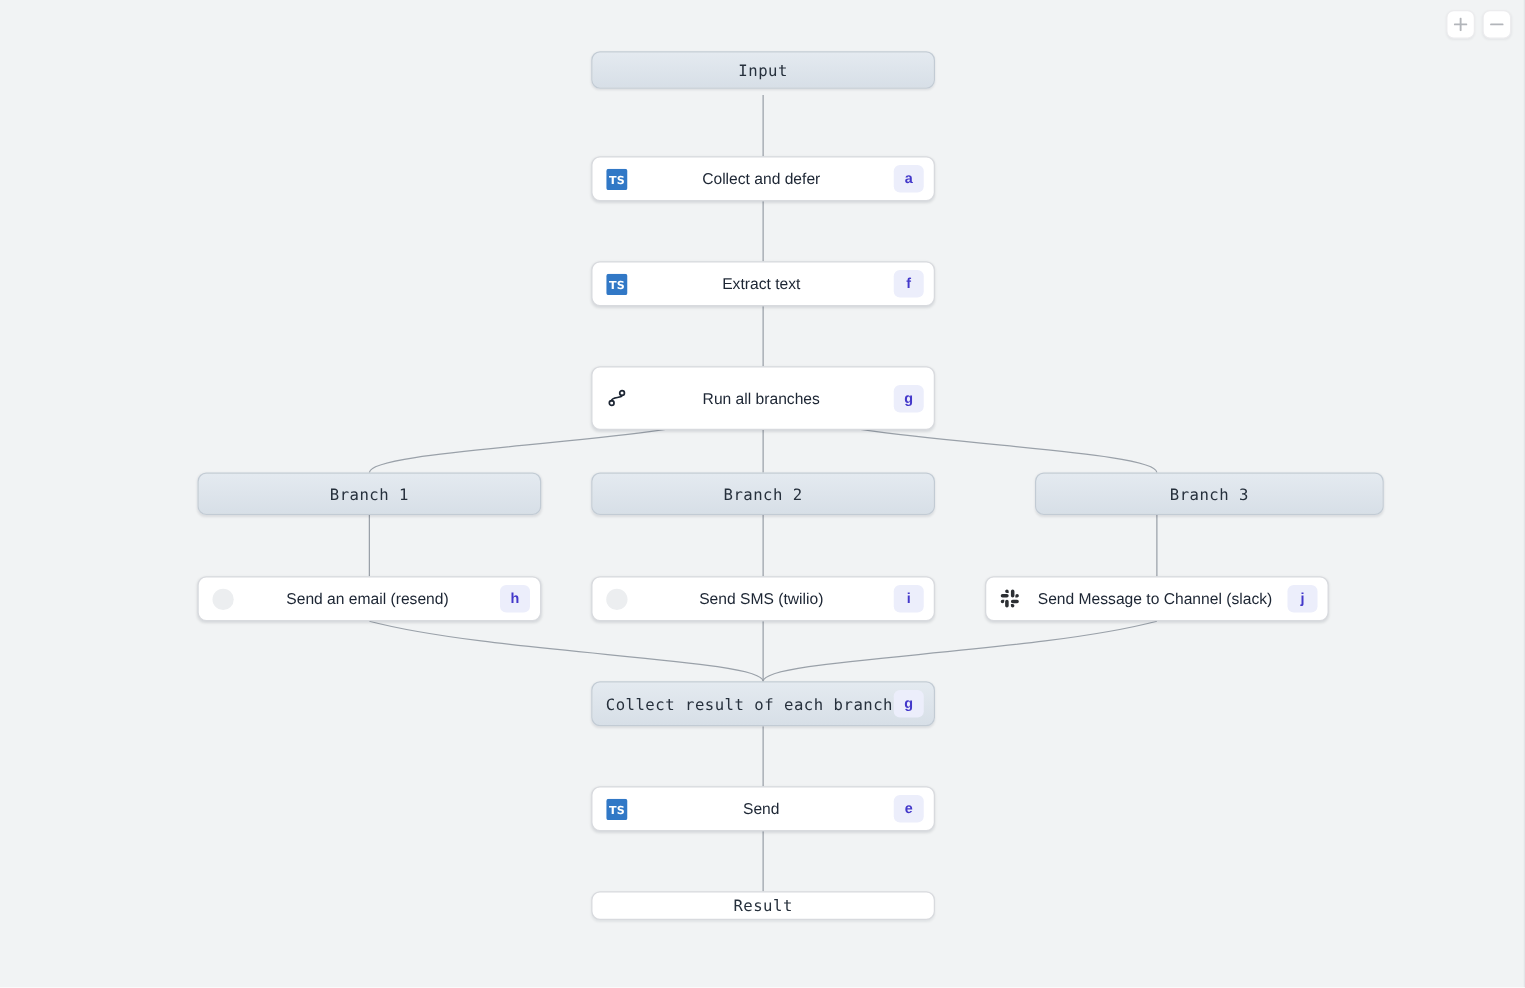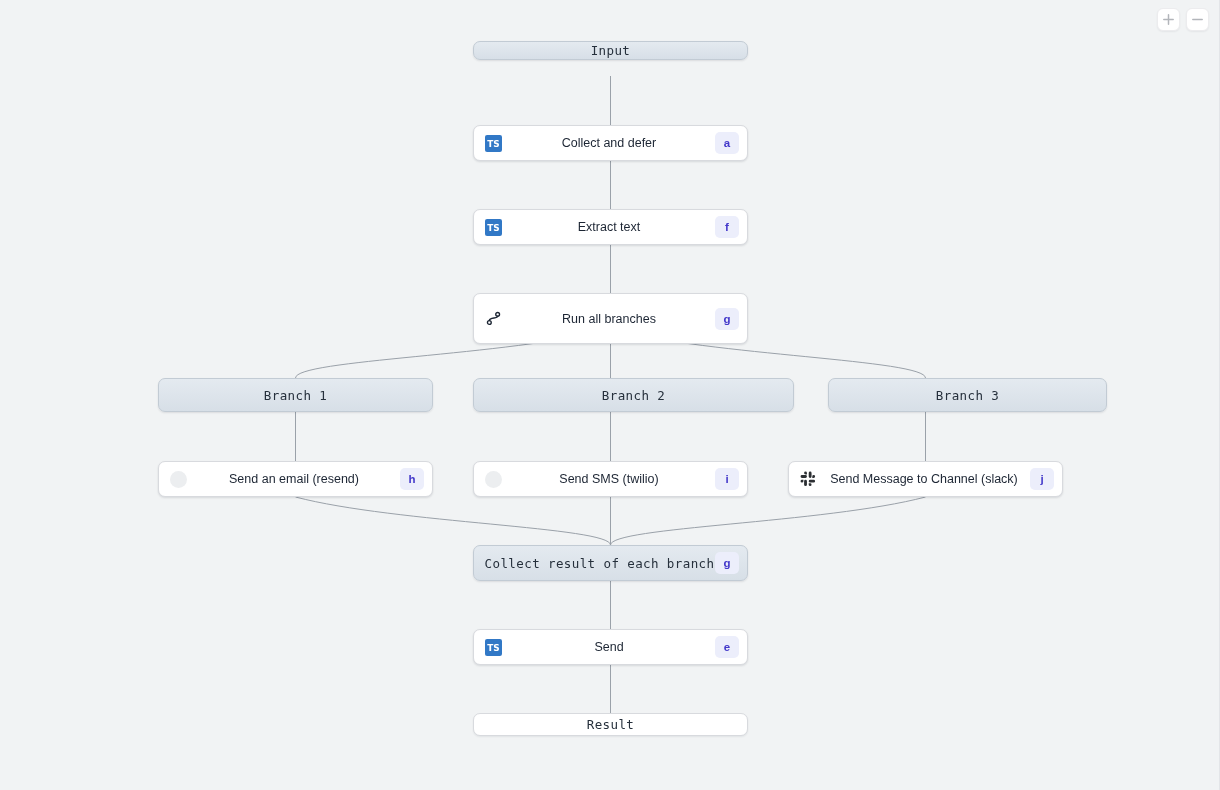--- a/index.html
+++ b/index.html
@@ -193,21 +193,21 @@
     <button class="zoom-btn">
       <span>
         <svg width="11" height="11" viewBox="0 0 11 11">
           <path d="M0.8 5.5 L10.2 5.5" stroke="#b2b5ba" stroke-width="1.5" stroke-linecap="round"></path>
         </svg>
       </span>
     </button>
   </div>
 
   <div id="node-layer">
-      <div class="node frame" style="left: 473px; top: 41px; width: 275px; height: 19px;">
+      <div class="node frame" style="left: 473px; top: 41px; width: 275px; height: 30px;">
         <span class="node-label">Input</span>
       </div>
       <div class="node step" style="left: 473px; top: 125px; width: 275px; height: 36px;">
         <span class="node-icon">
           <svg width="17" height="17" viewBox="0 0 18 18">
             <rect x="0" y="0" width="18" height="18" rx="2.2" fill="#3178c6"></rect>
             <text x="9" y="13.1" text-anchor="middle" fill="#ffffff" font-family="DejaVu Sans, sans-serif" font-size="9.4" font-weight="bold">TS</text>
           </svg>
         </span>
         <span class="node-label">Collect and defer</span>
@@ -230,21 +230,21 @@
             <circle cx="13.4" cy="4.6" r="2"></circle>
             <path d="M4.6 11.2 C4.6 7.2 13.4 9.6 13.4 6.6"></path>
           </svg>
         </span>
         <span class="node-label">Run all branches</span>
         <span class="node-badge">g</span>
       </div>
       <div class="node frame" style="left: 158px; top: 378px; width: 275px; height: 34px;">
         <span class="node-label">Branch 1</span>
       </div>
-      <div class="node frame" style="left: 473px; top: 378px; width: 321px; height: 34px;">
+      <div class="node frame" style="left: 473px; top: 378px; width: 275px; height: 34px;">
         <span class="node-label">Branch 2</span>
       </div>
       <div class="node frame" style="left: 828px; top: 378px; width: 279px; height: 34px;">
         <span class="node-label">Branch 3</span>
       </div>
       <div class="node step" style="left: 158px; top: 461px; width: 275px; height: 36px;">
         <span class="node-icon">
           <span class="icon-placeholder"></span>
         </span>
         <span class="node-label">Send an email (resend)</span>

